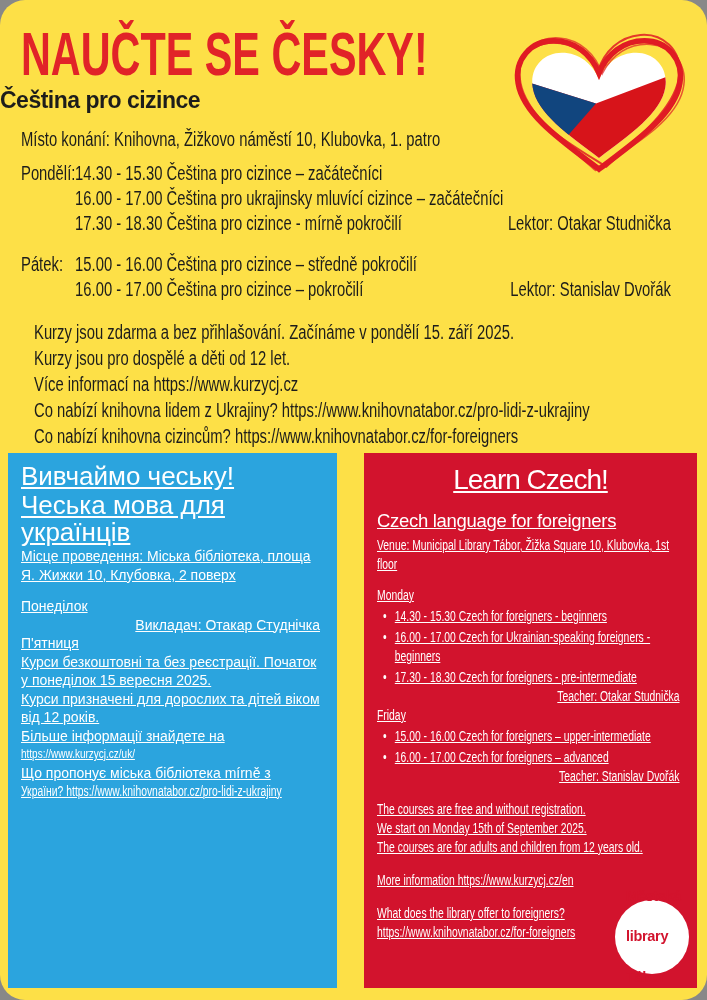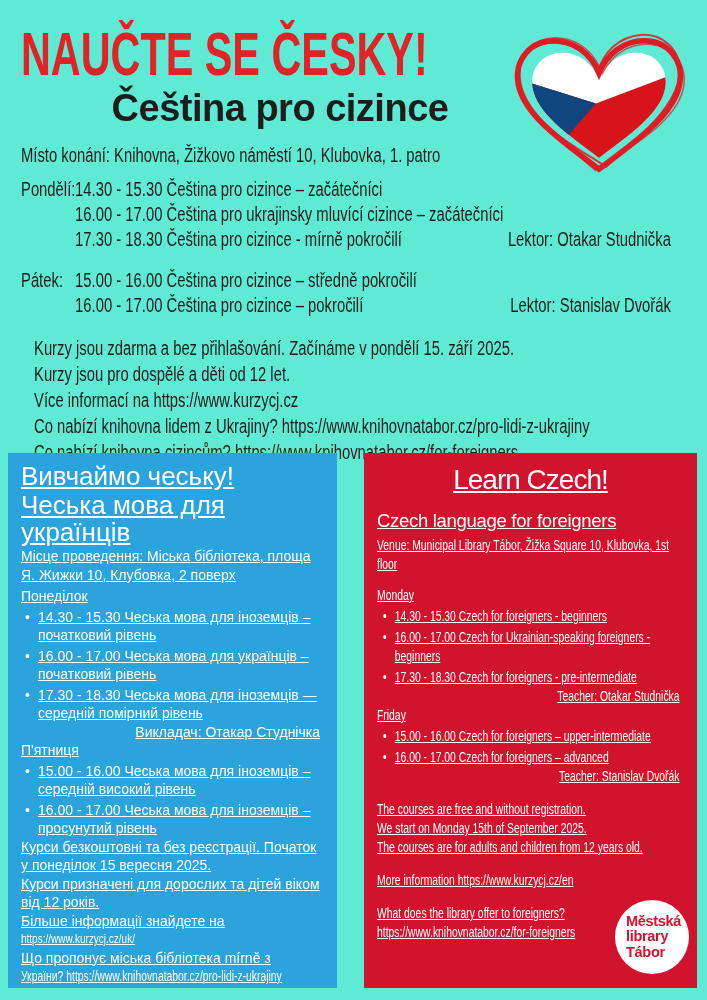--- a/index.html
+++ b/index.html
@@ -1,29 +1,29 @@
 <!DOCTYPE html>
 <html><head>
 <meta charset="utf-8">
 <style>
   * { box-sizing: border-box; }
   body { margin:0; background:#888; }
   .page {
     position:relative; width:707px; height:1000px; margin:0 auto;
-    background:#5eead4; overflow:hidden;
-    font-family:"Liberation Sans", sans-serif; color:#1d1d1b;
+    background:#fde047; overflow:hidden;
+    font-family:"Liberation Sans", sans-serif; color:#1d1d1b;border-radius:25px;
   }
   p { margin:0; }
   
   .cx { width:135%; transform:scaleX(0.7407); transform-origin:0 0; }
 
   
   .title-wrap { margin:22px 0 0 21px; width:150%; transform:scaleX(0.667); transform-origin:0 0; }
   .title { margin:0; font-size:62px; line-height:1.04; font-weight:bold; color:#e12328; }
-  .subtitle { width:560px; margin-top:1px; text-align:center; font-size:38px; font-weight:bold; letter-spacing:-0.5px; }
+  .subtitle { width:560px; margin-top:1px; font-size:23px; font-weight:bold; letter-spacing:-0.5px; }
   .heart { position:absolute; top:26px; left:503px; }
 
   .venue { margin:13px 0 0 21px; font-size:20px; line-height:24px; }
 
   
   .sblock { margin:10px 0 0 21px; font-size:20px; }
   .sblock.friday { margin-top:16px; }
   .sline { line-height:25px; }
   .day { display:inline-block; width:73px; }
   .ind { padding-left:73px; }
@@ -34,41 +34,41 @@
   .info p { line-height:26px; }
 
   
   .panel { position:absolute; top:453px; height:535px; color:#fff; overflow:hidden;text-decoration:underline; }
   .panel-blue { left:8px;  width:329px; background:#2ba4de; padding:8px 13px; }
   .panel-red  { left:364px; width:333px; background:#d2132d; padding:10px 13px; }
 
   .bp-title { font-size:26px; line-height:31px; }
   .bp-sub   { font-size:26px; line-height:27px; }
   .bp-body  { font-size:14px; line-height:18.5px; margin-top:1px; }
-  .bp-venue { margin-bottom:3px; }
+  .bp-venue { margin-bottom:13px; }
   ul.blist { list-style:none; margin:0; padding:0; }
   .blist li { position:relative; padding-left:17px; margin-top:2px; }
   .blist li::before { content:"•"; position:absolute; left:4px; }
   .t-right { text-align:right; padding-right:4px; }
   .url { font-size:13.5px; }
 
   .rp-title { font-size:28px; line-height:34px; letter-spacing:-1px;text-align:center; }
   .rp-sub   { font-size:18.5px; line-height:24px; margin-top:12px; letter-spacing:-0.3px; }
   .rp-body  { font-size:14px; line-height:19px; margin-top:3px; }
   ul.rlist { list-style:none; margin:0; padding:0; }
   .rlist li { position:relative; padding-left:24px; margin-top:2px; }
   .rlist li::before { content:"•"; position:absolute; left:8px; }
   .rp-body .t-right { padding-right:6px; }
   .mt12 { margin-top:12px; } .mt14 { margin-top:14px; }
 
   .lib-logo {
     position:absolute; right:8px; bottom:14px; width:74px; height:74px;
     background:#fff; border-radius:50%; color:#d2132d;
     display:flex; flex-direction:column; justify-content:center;
-    padding-left:11px; font-weight:bold; font-size:14.5px; line-height:15.5px; letter-spacing:-0.3px;
+    padding-left:11px; font-weight:bold; font-size:14.5px; line-height:15.5px; letter-spacing:-0.3px;gap:25px;
   }
 </style>
 </head>
 <body>
 
 <div class="page">
 
   <div>
     <div class="title-wrap">
       <h1 class="title">NAUČTE SE ČESKY!</h1>
@@ -124,31 +124,22 @@
     <p class="cx">Co nabízí knihovna lidem z Ukrajiny? https://www.knihovnatabor.cz/pro-lidi-z-ukrajiny</p>
     <p class="cx">Co nabízí knihovna cizincům? https://www.knihovnatabor.cz/for-foreigners</p>
   </div>
 
   <div class="panel panel-blue">
     <div class="bp-title">Вивчаймо чеську!</div>
     <div class="bp-sub">Чеська мова для українців</div>
     <div class="bp-body">
       <p class="bp-venue">Місце проведення: Міська бібліотека, площа Я. Жижки 10, Клубовка, 2 поверх</p>
       <p>Понеділок</p>
-      <ul class="blist">
-        <li>14.30  - 15.30 Чеська мова для іноземців – початковий рівень</li>
-        <li>16.00  - 17.00 Чеська мова для українців – початковий рівень</li>
-        <li>17.30  - 18.30 Чеська мова для іноземців — середній помірний рівень</li>
-      </ul>
       <p class="t-right">Викладач: Отакар Студнічка</p>
       <p>П'ятниця</p>
-      <ul class="blist">
-        <li>15.00  - 16.00 Чеська мова для іноземців – середній високий рівень</li>
-        <li>16.00  - 17.00 Чеська мова для іноземців – просунутий рівень</li>
-      </ul>
       <p>Курси безкоштовні та без реєстрації. Початок у понеділок 15 вересня 2025.</p>
       <p>Курси призначені для дорослих та дітей віком від 12 років.</p>
       <p>Більше інформації знайдете на</p>
       <p class="url cx">https://www.kurzycj.cz/uk/</p>
       <p>Що пропонує міська бібліотека mírně з</p>
       <p class="cx">України?  https://www.knihovnatabor.cz/pro-lidi-z-ukrajiny</p>
     </div>
   </div>
 
   <div class="panel panel-red">

